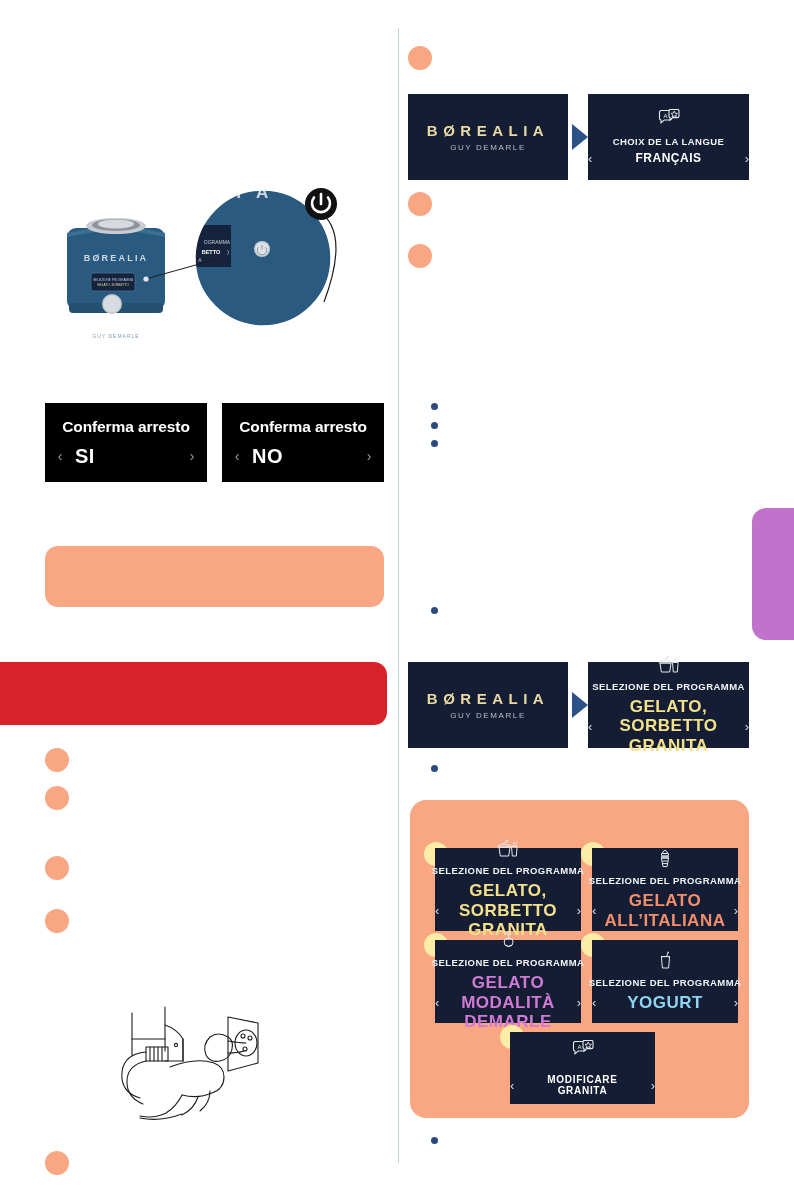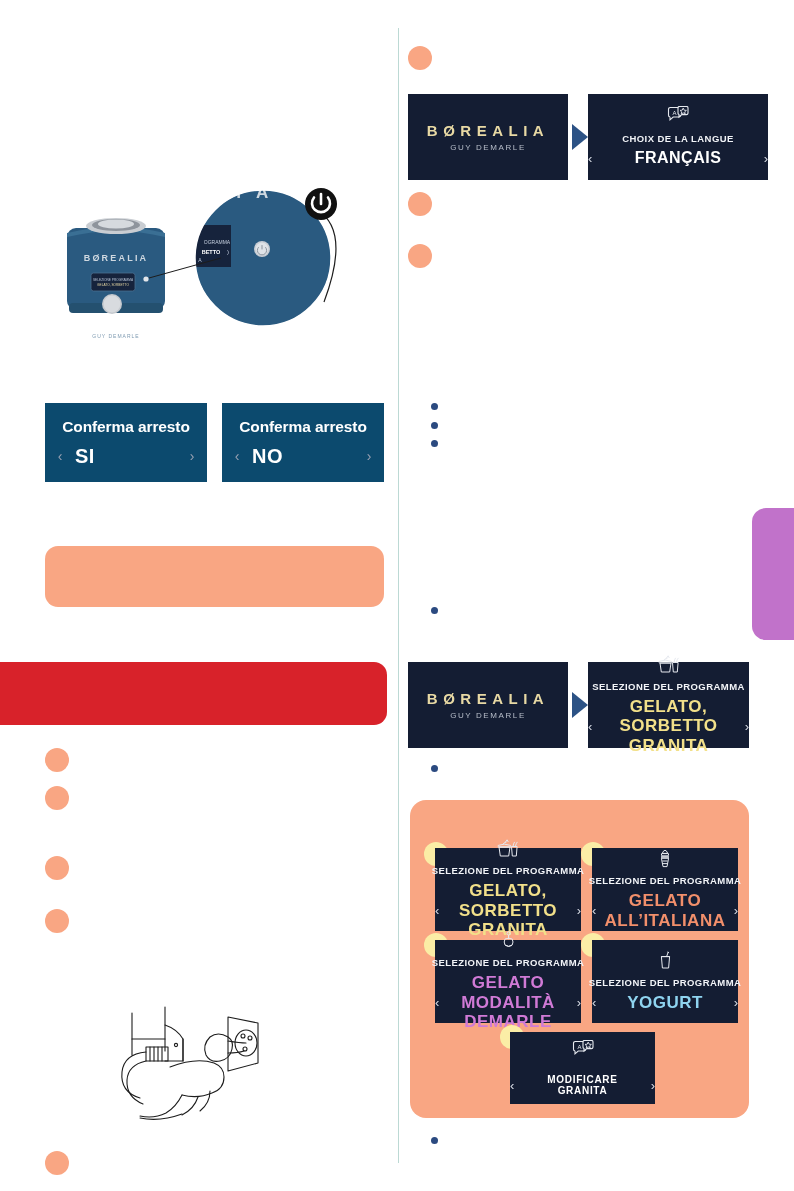--- a/index.html
+++ b/index.html
@@ -132,21 +132,21 @@
     position: absolute;
     width: 0; height: 0;
     border-top: 13px solid transparent;
     border-bottom: 13px solid transparent;
     border-left: 16px solid #2c5285;
   }
 
   
   .confirm {
     position: absolute;
-    background: #0c4a6e;
+    background: #000000;
     display: flex;
     flex-direction: column;
     align-items: center;
     justify-content: center;
   }
   .confirm .c-title {
     font-size: 15.5px;
     font-weight: 700;
     color: #ffffff;
     letter-spacing: -.1px;
@@ -311,33 +311,33 @@
   <div class="dot-navy" style="left:431px; top:440px;"></div>
   <div class="dot-navy" style="left:431px; top:607px;"></div>
   <div class="dot-navy" style="left:431px; top:765px;"></div>
   <div class="dot-navy" style="left:431px; top:1137px;"></div>
 
   <div class="splash" style="left:408px; top:94px; width:160px; height:86px;">
     <div class="brand">BØREALIA</div>
     <div class="brand-sub">GUY DEMARLE</div>
   </div>
   <div class="arrow-right" style="left:572px; top:124px;"></div>
-  <div class="screen" style="left:588px; top:94px; width:180px; height:86px;">
+  <div class="screen" style="left:588px; top:94px; width:161px; height:86px;">
     <div class="scr-icon">
       <svg width="22" height="20" viewBox="0 0 22 20" fill="none" stroke="#e6e9ef" stroke-width="1.1">
         <path d="M1.5 3.2 A1.7 1.7 0 0 1 3.2 1.5 h8.6 A1.7 1.7 0 0 1 13.5 3.2 v6.1 A1.7 1.7 0 0 1 11.8 11 H6.2 L3 13.8 V11 H3.2 A1.7 1.7 0 0 1 1.5 9.3 z"></path>
         <text x="7.4" y="8.6" font-family="Liberation Sans, sans-serif" font-size="6" fill="#e6e9ef" stroke="none" text-anchor="middle">A</text>
         <path d="M11 1.8 A1.6 1.6 0 0 1 12.6 0.4 h6.9 A1.6 1.6 0 0 1 21 1.8 v5.3 A1.6 1.6 0 0 1 19.4 8.6 h-4.6 L12 11 V8.6 A1.6 1.6 0 0 1 11 7.1 z" fill="#141d33"></path>
         <path d="M16.2 2.1 l1 2.1 l2.2 .2 l-1.7 1.5 l.5 2.2 l-2 -1.2 l-2 1.2 l.5 -2.2 l-1.7 -1.5 l2.2 -.2 z" stroke-width=".9"></path>
       </svg>
     </div>
     <div class="scr-title">CHOIX DE LA LANGUE</div>
     <div class="scr-row">
       <span class="chev">‹</span>
-      <span class="scr-value" style="font-size:16px;">FRANÇAIS</span>
+      <span class="scr-value" style="font-size:12px;">FRANÇAIS</span>
       <span class="chev">›</span>
     </div>
   </div>
 
   <div class="splash" style="left:408px; top:662px; width:160px; height:86px;">
     <div class="brand">BØREALIA</div>
     <div class="brand-sub">GUY DEMARLE</div>
   </div>
   <div class="arrow-right" style="left:572px; top:692px;"></div>
   <div class="screen" style="left:588px; top:662px; width:161px; height:86px;">

